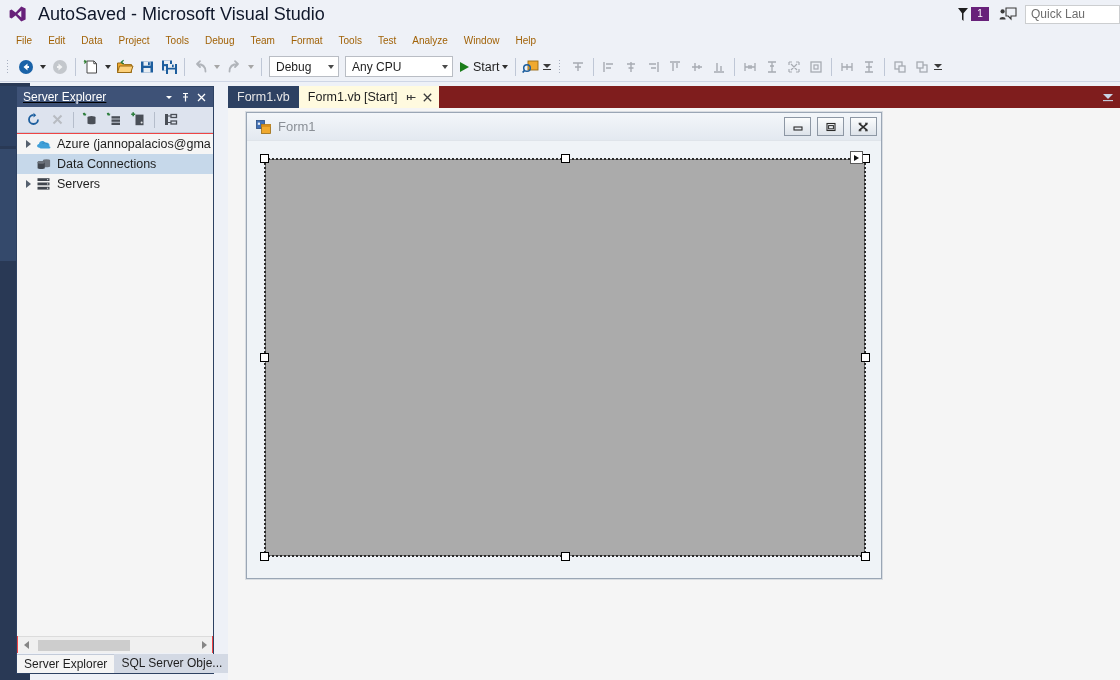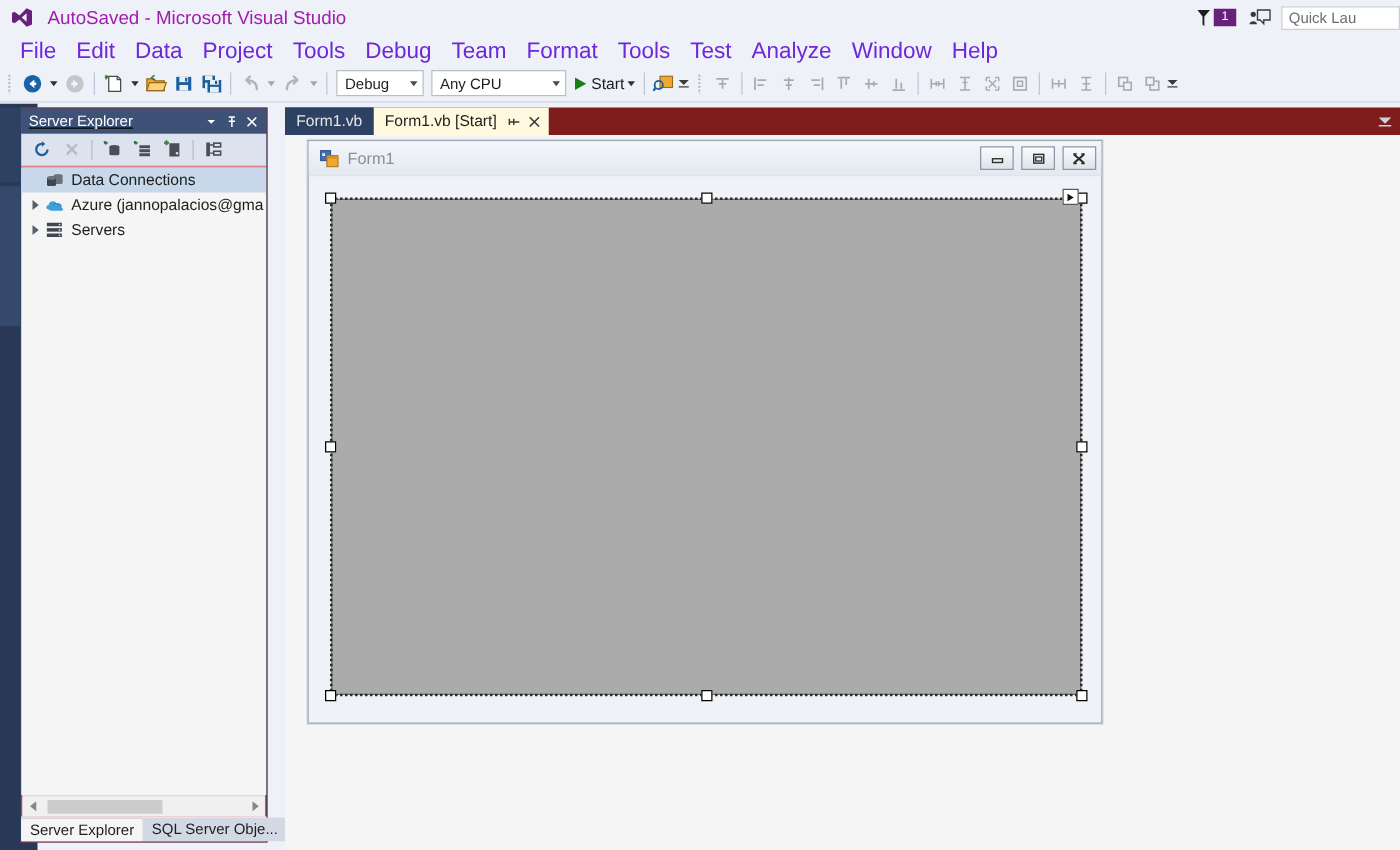--- a/index.html
+++ b/index.html
@@ -12,21 +12,21 @@
   }
   #app{position:relative;width:1120px;height:680px;}
 
   
   .titlebar{
     position:absolute;left:0;top:0;width:1120px;height:28px;
     background:#eef1f7;display:flex;align-items:center;
   }
   .vs-logo{width:20px;height:20px;margin-left:8px;display:block;}
   .title-text{
-    margin-left:10px;color:#a21caf;font-size:15px;
+    margin-left:10px;color:#0f172a;font-size:18px;
   }
   .title-right{
     position:absolute;right:0;top:0;height:28px;display:flex;align-items:center;
   }
   .notif{position:relative;display:flex;align-items:center;margin-right:4px;}
   .flag-glyph{width:14px;height:15px;display:block;}
   .badge{
     background:#68217a;color:#fff;font-size:10px;line-height:13px;
     padding:0 4px;height:14px;min-width:10px;text-align:center;
     margin-left:1px;display:inline-block;
@@ -38,21 +38,21 @@
     font-size:12px;box-sizing:border-box;overflow:hidden;white-space:nowrap;
   }
 
   
   .menubar{
     position:absolute;left:0;top:28px;width:1120px;height:24px;
     background:#eef1f7;display:flex;align-items:center;padding-left:8px;
     box-sizing:border-box;
   }
   .menuitem{
-    color:#6d28d9;font-size:18px;padding:3px 8px;cursor:default;white-space:nowrap;
+    color:#a16207;font-size:10px;padding:3px 8px;cursor:default;white-space:nowrap;
   }
 
   
   .toolbar{
     position:absolute;left:0;top:52px;width:1120px;height:30px;
     background:#eef1f7;display:flex;align-items:center;
     border-bottom:1px solid #cfd6e5;box-sizing:border-box;
   }
   .grip{width:8px;height:18px;margin:0 3px 0 4px;position:relative;}
   .grip:after{
@@ -548,45 +548,45 @@
           <rect x="2" y="2" width="3" height="11" fill="#4a4f57"></rect>
           <rect x="8" y="2.5" width="5.5" height="3" fill="none" stroke="#4a4f57" stroke-width="1.3"></rect>
           <rect x="8" y="9" width="5.5" height="3" fill="none" stroke="#4a4f57" stroke-width="1.3"></rect>
           <path d="M5 4 H8 M5 10.5 H8" stroke="#4a4f57" stroke-width="1.1"></path>
         </svg>
       </div>
     </div>
 
     <div class="se-tree">
 
+      <div class="tnode">
+        <div class="twisty">
+            <i></i>
+          </div>
+        <div class="tico">
+          <svg width="17" height="13" viewBox="0 0 17 13" class="icon-svg">
+            <path d="M3 9.5 C0.6 9.5 0.4 6.2 3 5.9 C3.2 2.4 8.2 2 9.3 5 C12 3.8 14.4 6.3 13.2 8.2 C15 8.6 14.8 10.6 13 10.6 H4.6 Z" fill="#3f9fd8"></path>
+            <path d="M6.4 6 C7.6 4.2 10.6 4.4 11.4 6.6" fill="none" stroke="#2e86bd" stroke-width="0.9"></path>
+          </svg>
+        </div>
+        <span>Azure (jannopalacios@gma</span>
+      </div>
+
       <div class="tnode sel">
         <div class="twisty"></div>
         <div class="tico">
           <svg width="17" height="14" viewBox="0 0 17 14" class="icon-svg">
             <ellipse cx="10.5" cy="3.6" rx="3.6" ry="1.4" fill="#6c727b"></ellipse>
             <path d="M6.9 3.6 V9.6 C6.9 10.5 14.1 10.5 14.1 9.6 V3.6" fill="#6c727b"></path>
             <ellipse cx="5.2" cy="5.4" rx="3.6" ry="1.4" fill="#41464e"></ellipse>
             <path d="M1.6 5.4 V11.2 C1.6 12.1 8.8 12.1 8.8 11.2 V5.4" fill="#41464e"></path>
             <ellipse cx="5.2" cy="5.4" rx="3.6" ry="1.4" fill="#6c727b"></ellipse>
           </svg>
         </div>
         <span>Data Connections</span>
-      </div>
-
-      <div class="tnode">
-        <div class="twisty">
-            <i></i>
-          </div>
-        <div class="tico">
-          <svg width="17" height="13" viewBox="0 0 17 13" class="icon-svg">
-            <path d="M3 9.5 C0.6 9.5 0.4 6.2 3 5.9 C3.2 2.4 8.2 2 9.3 5 C12 3.8 14.4 6.3 13.2 8.2 C15 8.6 14.8 10.6 13 10.6 H4.6 Z" fill="#3f9fd8"></path>
-            <path d="M6.4 6 C7.6 4.2 10.6 4.4 11.4 6.6" fill="none" stroke="#2e86bd" stroke-width="0.9"></path>
-          </svg>
-        </div>
-        <span>Azure (jannopalacios@gma</span>
       </div>
 
       <div class="tnode">
         <div class="twisty">
             <i></i>
           </div>
         <div class="tico">
           <svg width="16" height="14" viewBox="0 0 16 14" class="icon-svg">
             <rect x="1.5" y="1.2" width="12" height="2.8" fill="#41464e"></rect>
             <rect x="1.5" y="5.5" width="12" height="2.8" fill="#41464e"></rect>

